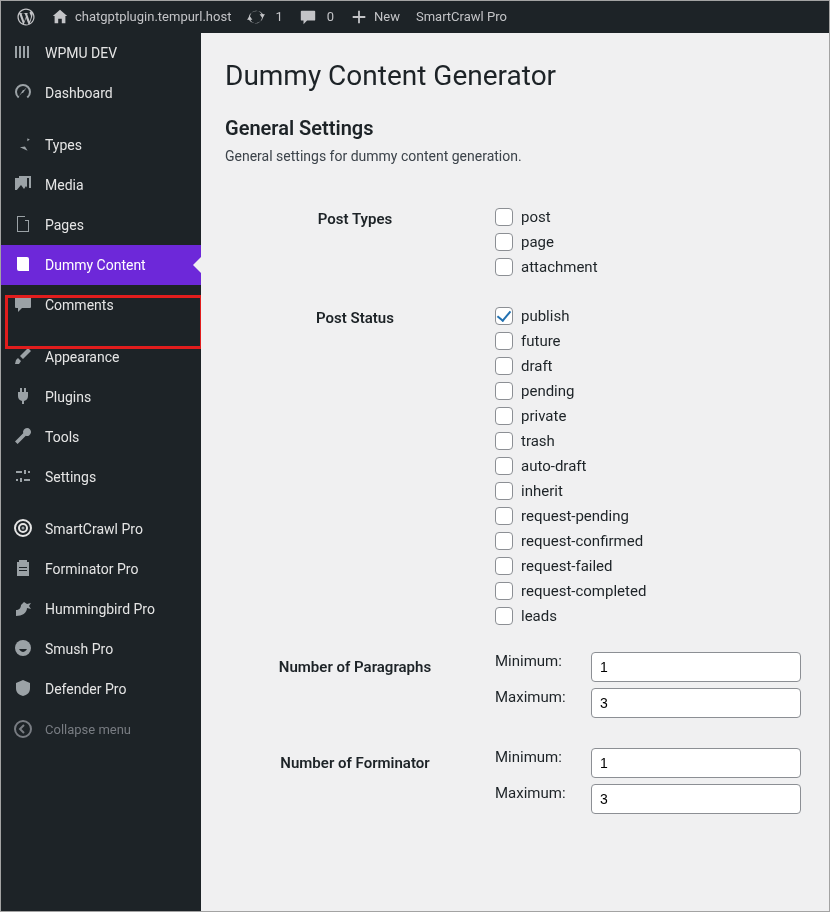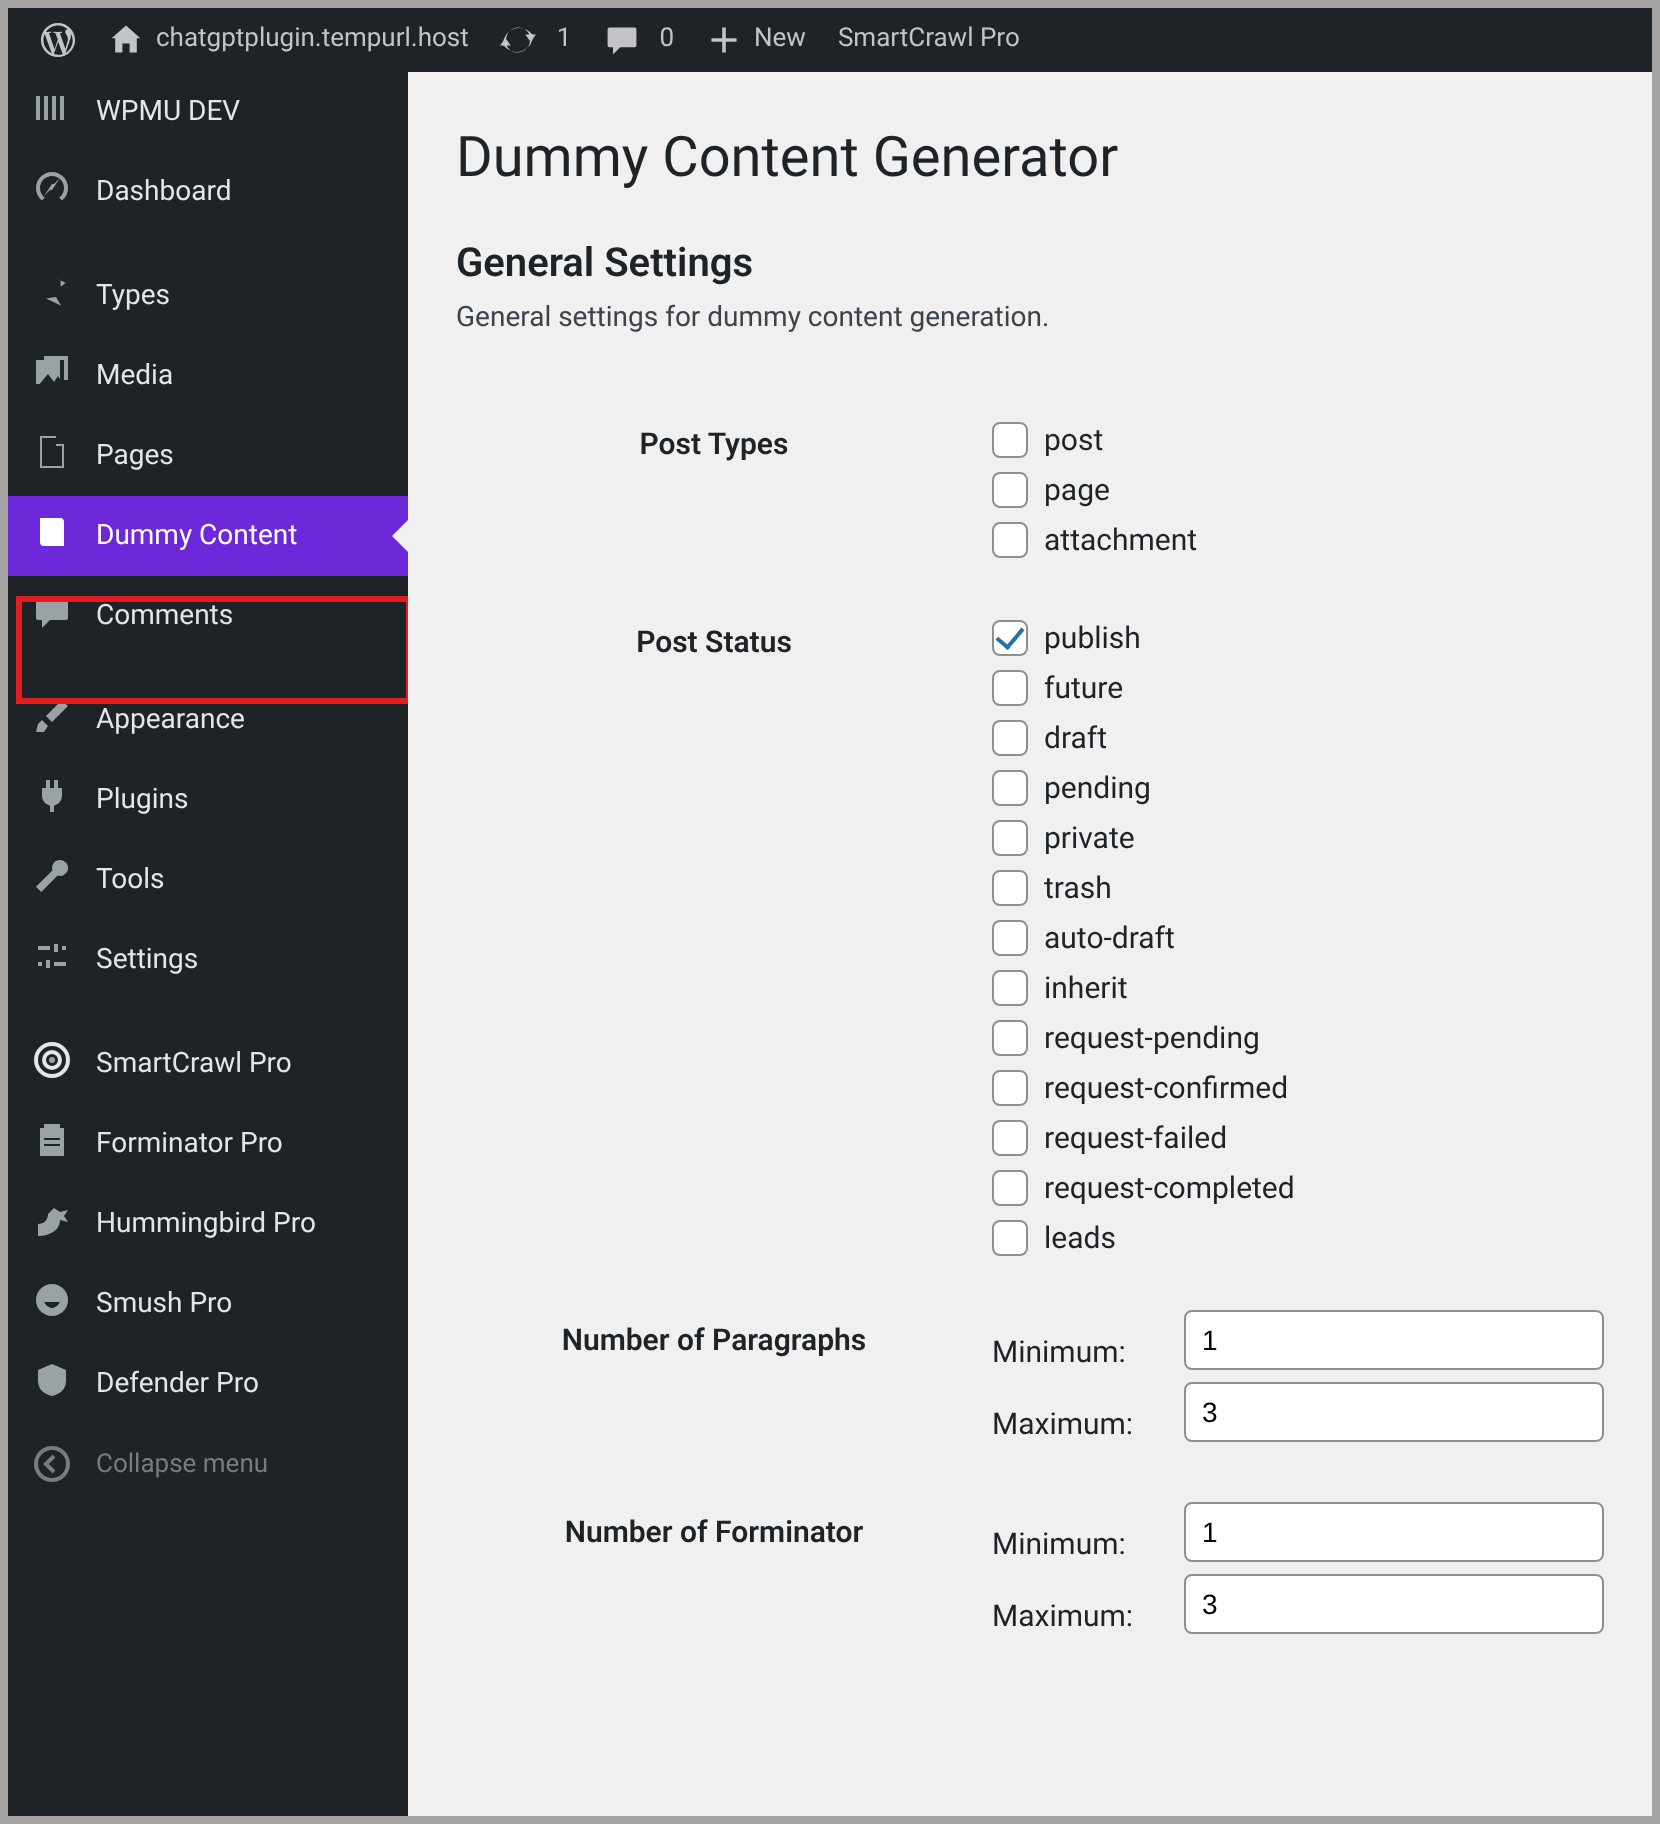--- a/index.html
+++ b/index.html
@@ -6,21 +6,21 @@
     margin: 0;
     padding: 0;
     font-family: -apple-system, BlinkMacSystemFont, "Segoe UI", Roboto, Oxygen-Sans, Ubuntu, Cantarell, "Helvetica Neue", sans-serif;
     background: #f0f0f1;
     color: #1d2327;
   }
   .window {
     width: 830px;
     height: 912px;
     box-sizing: border-box;
-    border: 4px solid #a3a3a3;
+    border: 1px solid #a3a3a3;
     background: #f0f0f1;
     position: relative;
     overflow: hidden;
   }
   
   .adminbar {
     height: 32px;
     background: #1d2327;
     color: #c3c4c7;
     display: flex;
@@ -157,21 +157,21 @@
     left: 4px;
     top: 0px;
     width: 6px;
     height: 11px;
     border: solid #2271b1;
     border-width: 0 2.5px 2.5px 0;
     transform: rotate(40deg);
   }
   .minmax-row {
     display: flex;
-    align-items: flex-end;
+    align-items: flex-start;
     gap: 8px;
     margin-bottom: 6px;
   }
   .minmax-row label {
     width: 88px;
     text-align: left;
     font-size: 15px;
     color: #1d2327;
   }
   .minmax-row input[type=number] {

